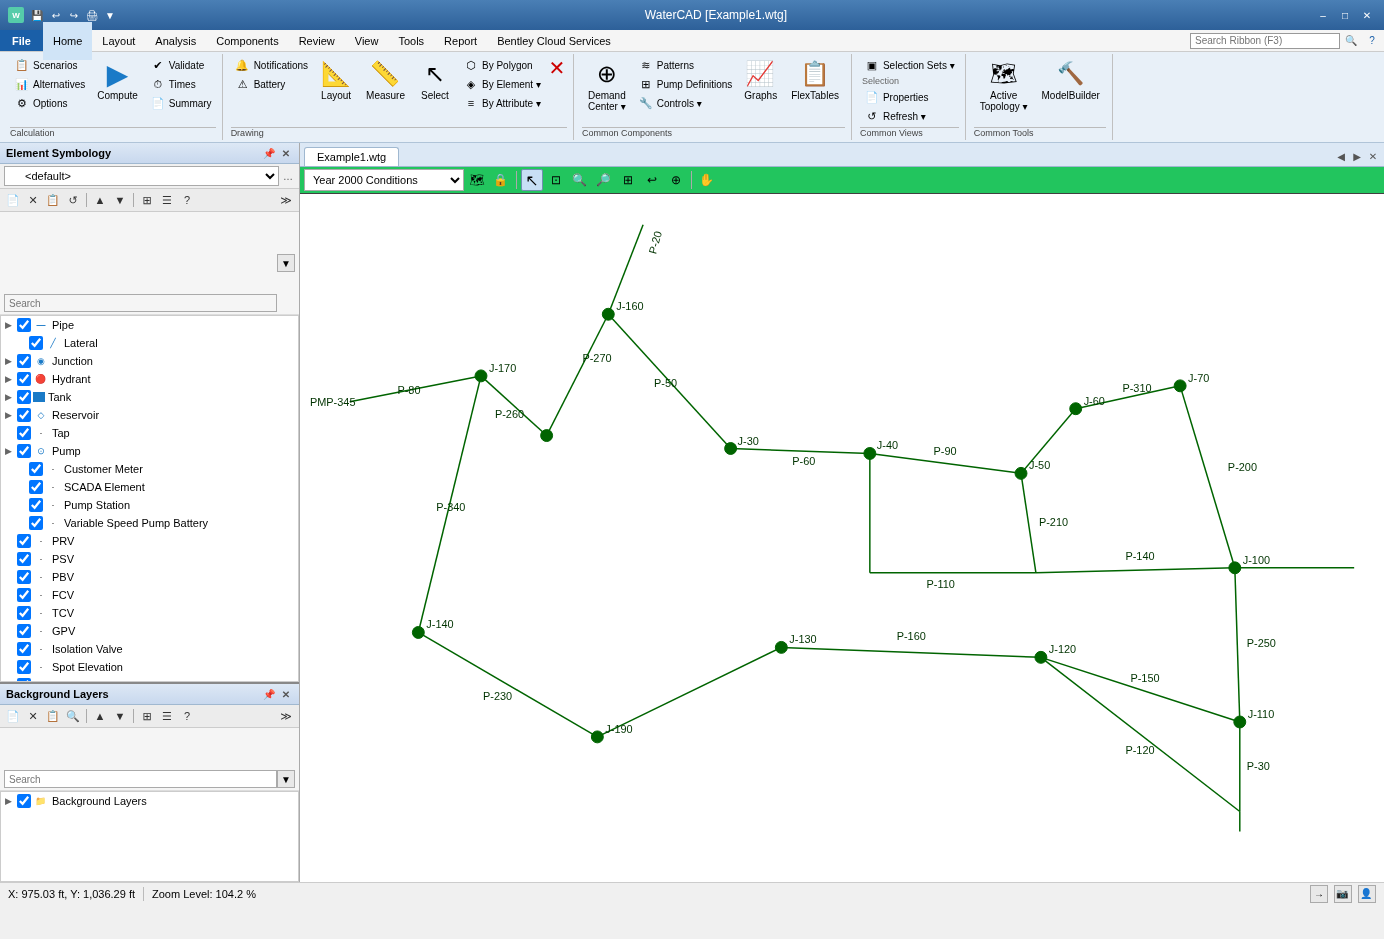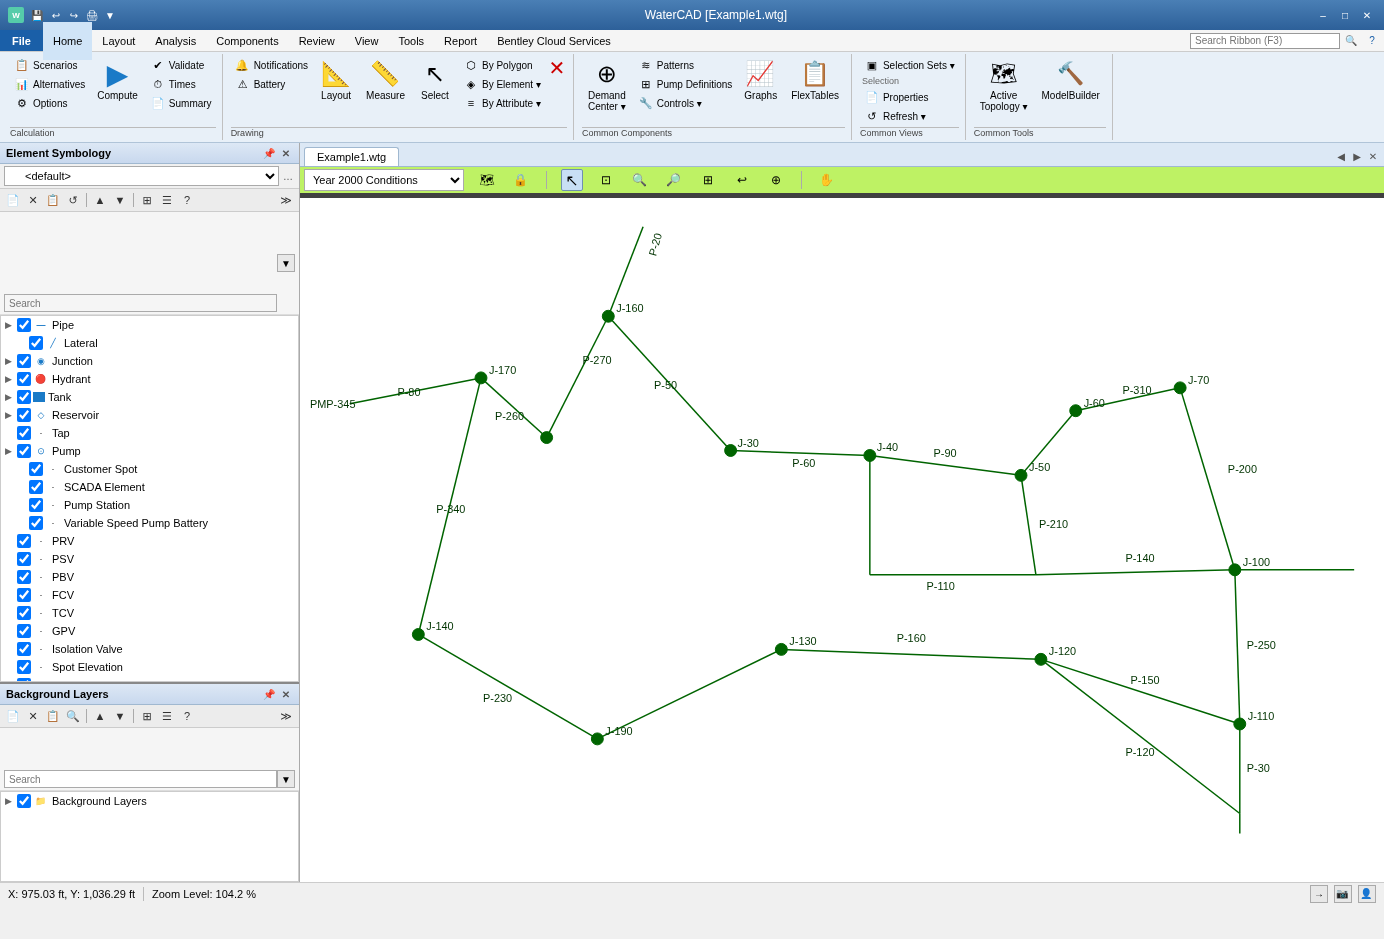--- a/index.html
+++ b/index.html
@@ -194,23 +194,23 @@
       margin-left: 4px;
       border-radius: 3px 3px 0 0;
     }
     .drawing-tab.active { background: white; }
     .drawing-tab-controls { margin-left: auto; display: flex; align-items: center; gap: 2px; padding-right: 4px; }
 
     .drawing-toolbar {
       display: flex;
       align-items: center;
       padding: 2px 4px;
-      background: #bef264;
-      border-bottom: 5px solid #404040;
-      gap: 12px;
+      background: #22c55e;
+      border-bottom: 1px solid #404040;
+      gap: 2px;
     }
     .dt-dropdown { height: 22px; font-size: 11px; border: 1px solid #aaa; padding: 1px 4px; min-width: 160px; background: white; }
     .dt-btn { width: 22px; height: 22px; display: flex; align-items: center; justify-content: center; font-size: 12px; cursor: pointer; border: 1px solid transparent; border-radius: 2px; }
     .dt-btn.active { background: #c8dff5; border-color: #7090b0; }
     .dt-separator { width: 1px; height: 18px; background: #aaa; margin: 0 2px; }
 
     .canvas-area {
       flex: 1;
       background: white;
       position: relative;
@@ -539,21 +539,21 @@
           <div class="tree-expand">▶</div>
           <input type="checkbox" class="tree-check" checked="" style="">
           <div class="tree-icon" style="color:#1a7ac7;">⊙</div>
           <span class="tree-label">Pump</span>
         </div>
 
         <div class="tree-item" style="padding-left:16px;">
           <div class="tree-expand"></div>
           <input type="checkbox" class="tree-check" checked="" style="">
           <div class="tree-icon">·</div>
-          <span class="tree-label">Customer Spot</span>
+          <span class="tree-label">Customer Meter</span>
         </div>
 
         <div class="tree-item" style="padding-left:16px;">
           <div class="tree-expand"></div>
           <input type="checkbox" class="tree-check" checked="" style="">
           <div class="tree-icon">·</div>
           <span class="tree-label">SCADA Element</span>
         </div>
 
         <div class="tree-item" style="padding-left:16px;">

